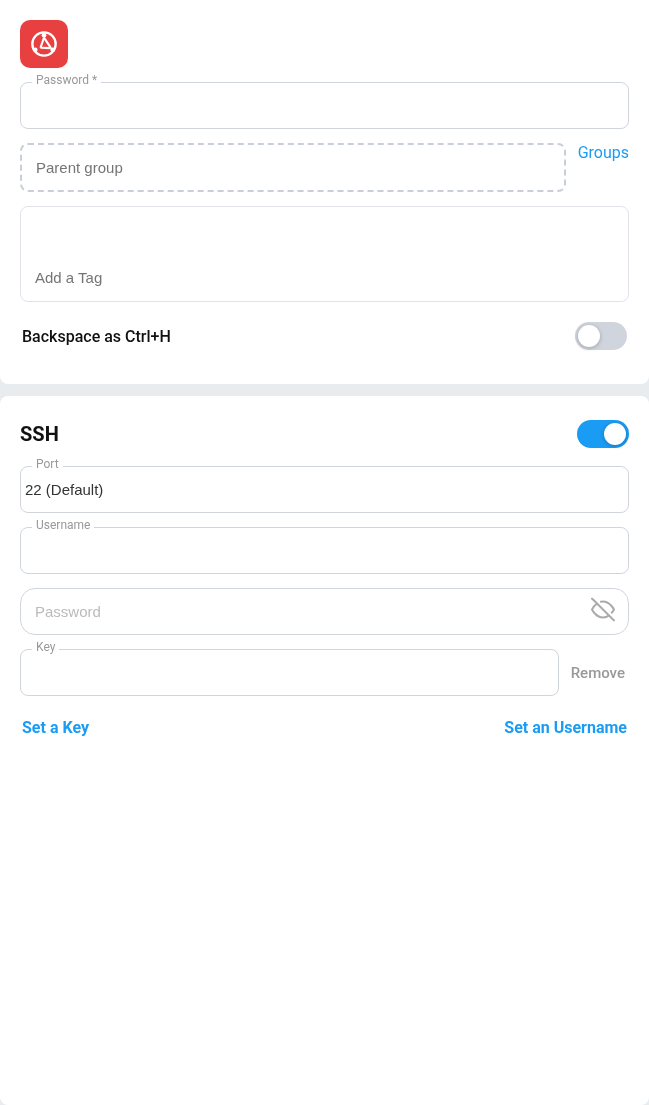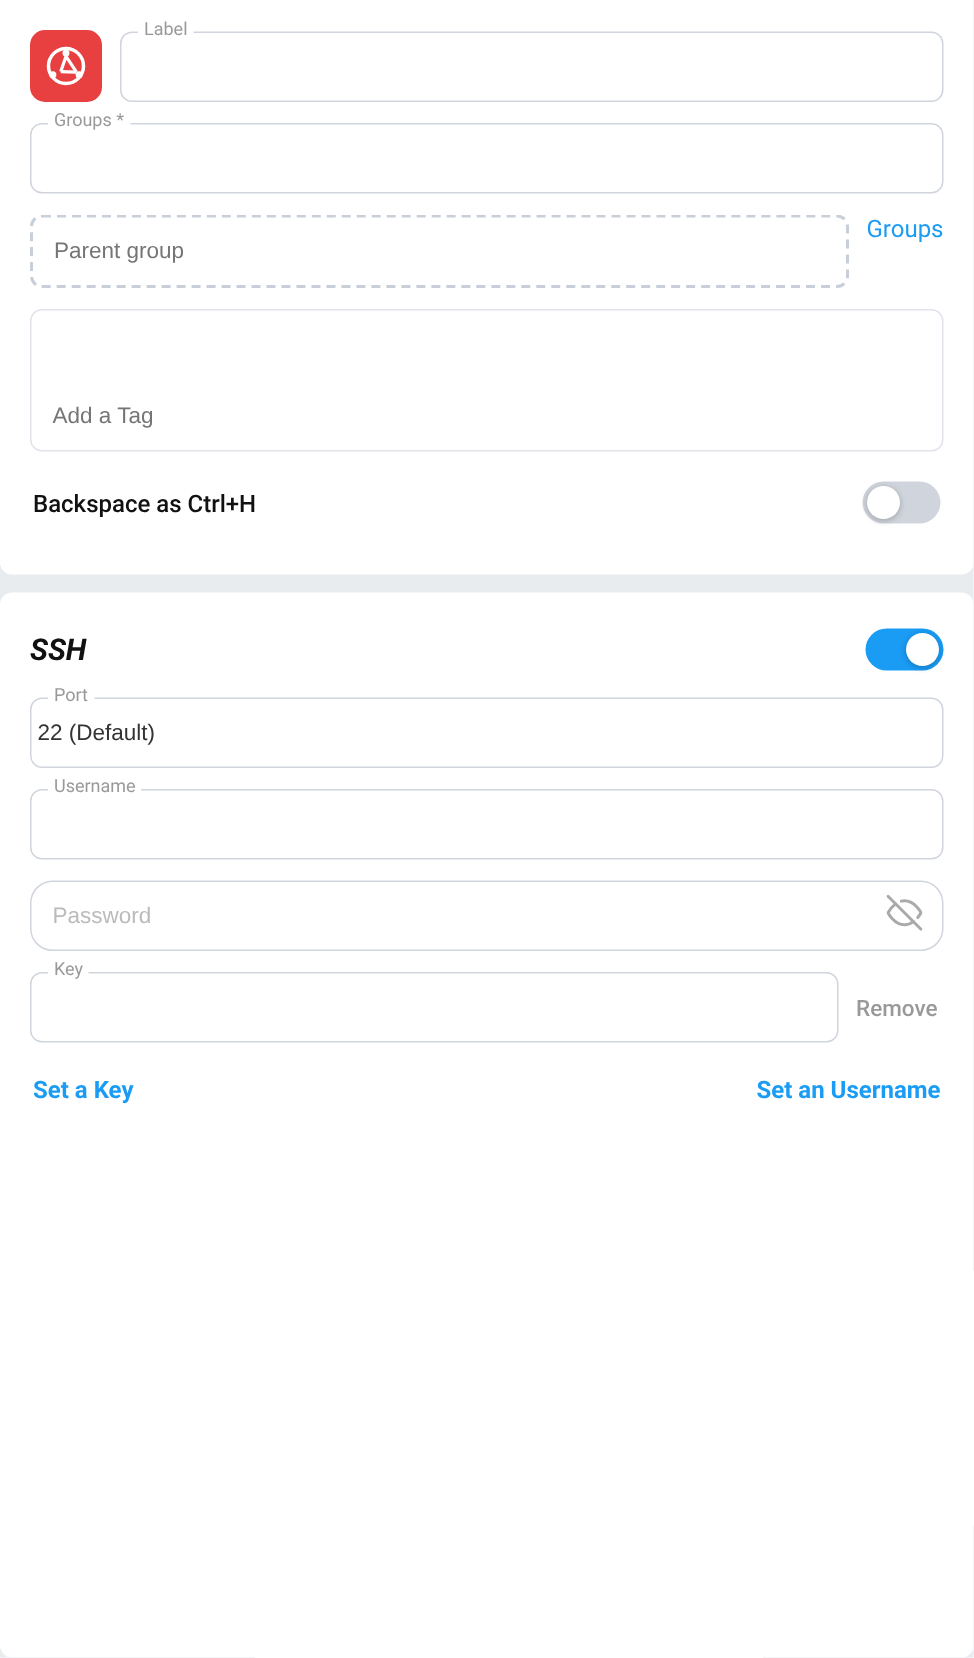--- a/index.html
+++ b/index.html
@@ -224,21 +224,20 @@
       display: flex;
       align-items: center;
       justify-content: space-between;
       margin-bottom: 4px;
     }
 
     .ssh-title {
       font-size: 20px;
       font-weight: 700;
       color: #111;
-      font-style: italic;
     }
 
     .port-input-wrap {
       position: relative;
     }
 
     .port-input-wrap label {
       position: absolute;
       top: -9px;
       left: 12px;
@@ -385,28 +384,24 @@
         <svg viewBox="0 0 24 24">
           <circle cx="12" cy="12" r="10" fill="none" stroke="white" stroke-width="2"></circle>
           <circle cx="12" cy="4.5" r="2" fill="white"></circle>
           <circle cx="4.5" cy="17" r="2" fill="white"></circle>
           <circle cx="19.5" cy="17" r="2" fill="white"></circle>
           <line x1="12" y1="6.5" x2="9" y2="15.2" stroke="white" stroke-width="1.8"></line>
           <line x1="9" y1="15.2" x2="17.8" y2="15.5" stroke="white" stroke-width="1.8"></line>
           <line x1="12" y1="6.5" x2="18" y2="15.5" stroke="white" stroke-width="1.8"></line>
         </svg>
       </div>
-      <div class="floating-label-input">
-        <label>Label</label>
-        <input type="text" value="        " style="color: transparent; text-shadow: rgb(204, 204, 204) 0px 0px 8px;">
-      </div>
     </div>
 
     <div class="address-section">
-      <label>Groups *</label>
+      <label>Password *</label>
       <input type="text" value="                    " style="color: transparent; text-shadow: rgb(204, 204, 204) 0px 0px 8px;">
     </div>
 
     <div class="parent-group-row">
       <input class="parent-group-input" type="text" placeholder="Parent group" style="">
       <a class="groups-link">Groups</a>
     </div>
 
     <div class="tag-input-container">
       <input type="text" placeholder="Add a Tag" style="">

